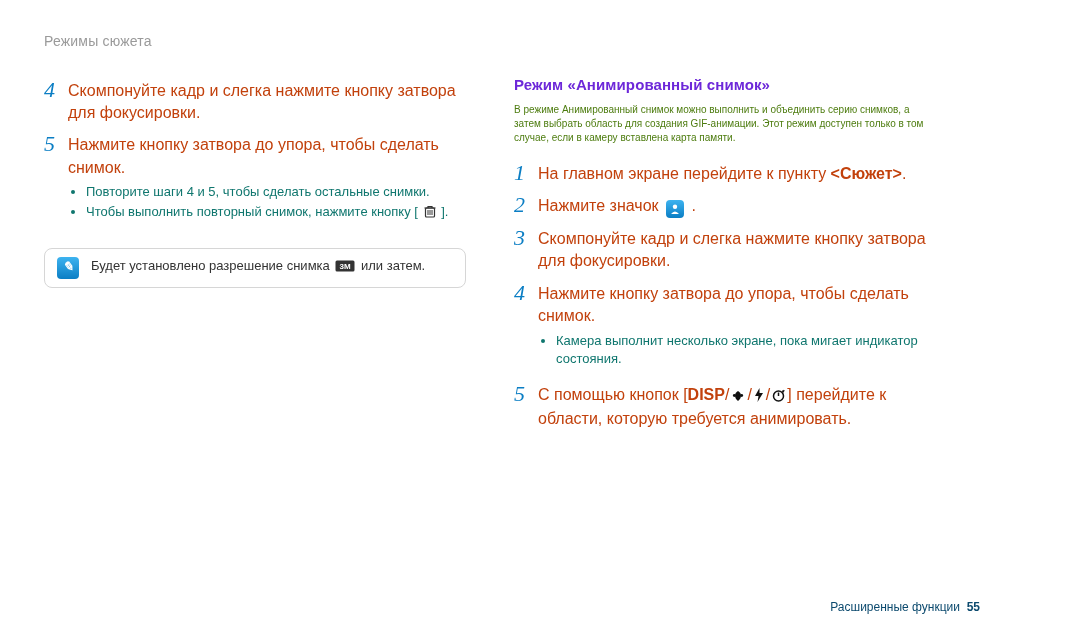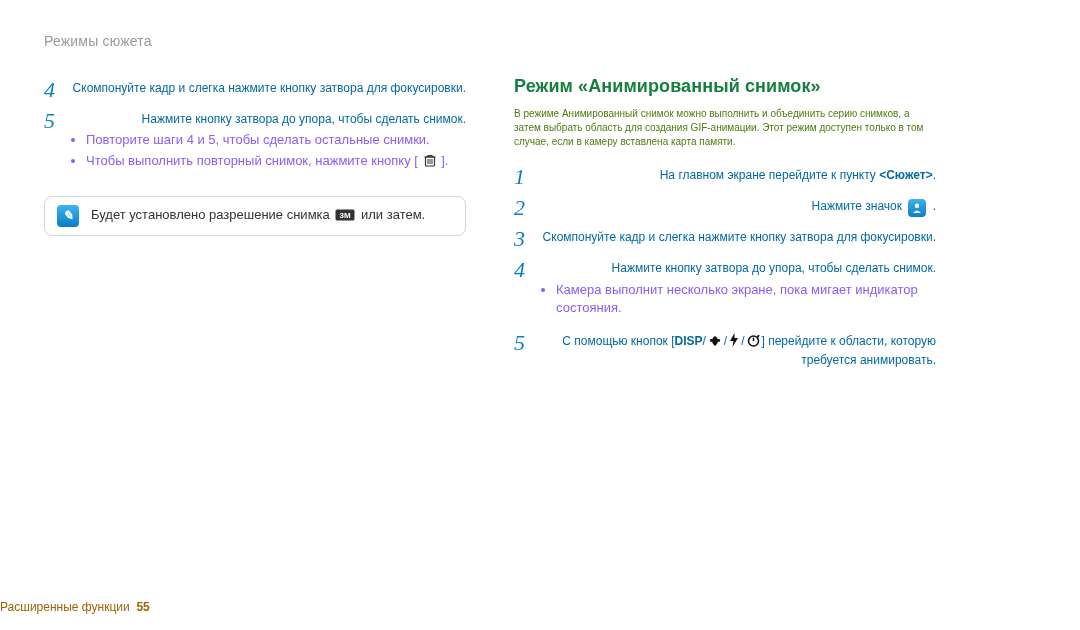--- a/index.html
+++ b/index.html
@@ -49,36 +49,35 @@
     flex: 0 0 24px;
     line-height: 1.05;
     text-align: left;
     margin-top: -2px;
     font-family: Georgia, "Times New Roman", serif;
   }
   .num-text {
     flex: 1 1 auto;
   }
   .num-text .main {
-    font-size: 12px;
-    color: #0369a1;
-    text-align: right;
+    font-size: 16px;
+    color: #c2410c;
   }
   ul.sub {
     margin: 4px 0 6px 0;
     padding-left: 18px;
   }
   ul.sub li {
     font-size: 13px;
-    color: #8b5cf6;
+    color: #0f766e;
     margin-bottom: 2px;
   }
   .section-title {
-    color: #15803d;
-    font-size: 18px;
+    color: #6d28d9;
+    font-size: 15px;
     font-weight: 600;
     margin: -6px 0 8px 0;
     letter-spacing: 0.1px;
   }
   .intro {
     font-size: 10px;
     color: #4d7c0f;
     margin-bottom: 18px;
   }
   .callout {
@@ -104,23 +103,23 @@
     justify-content: center;
     font-style: italic;
     font-weight: 600;
     font-family: Georgia, serif;
   }
   .footer {
     position: absolute;
     bottom: 14px;
     left: 0;
     right: 0;
-    text-align: left;
+    text-align: right;
     font-size: 12px;
-    color: #a16207;
+    color: #0c4a6e;
   }
   .bold {
     font-weight: 600;
   }
   .inline-glyph {
     display: inline-block;
     vertical-align: -2px;
     margin: 0 2px;
   }
   .inline-icon-box {

